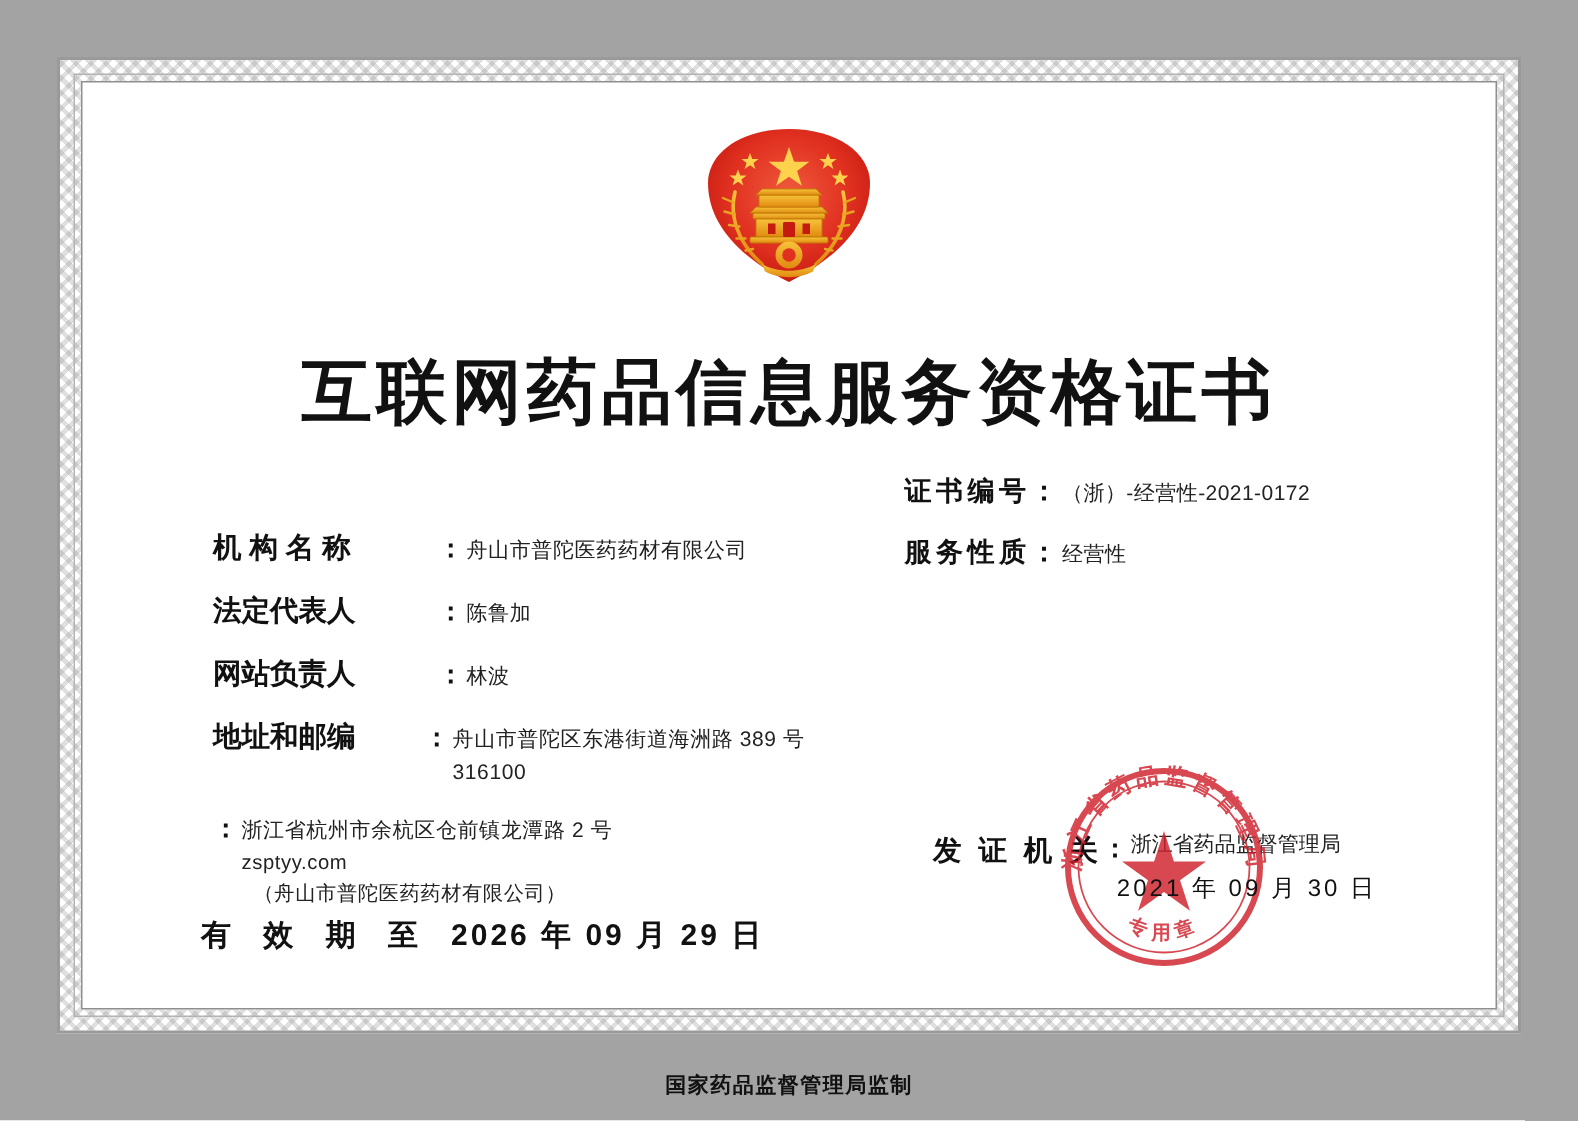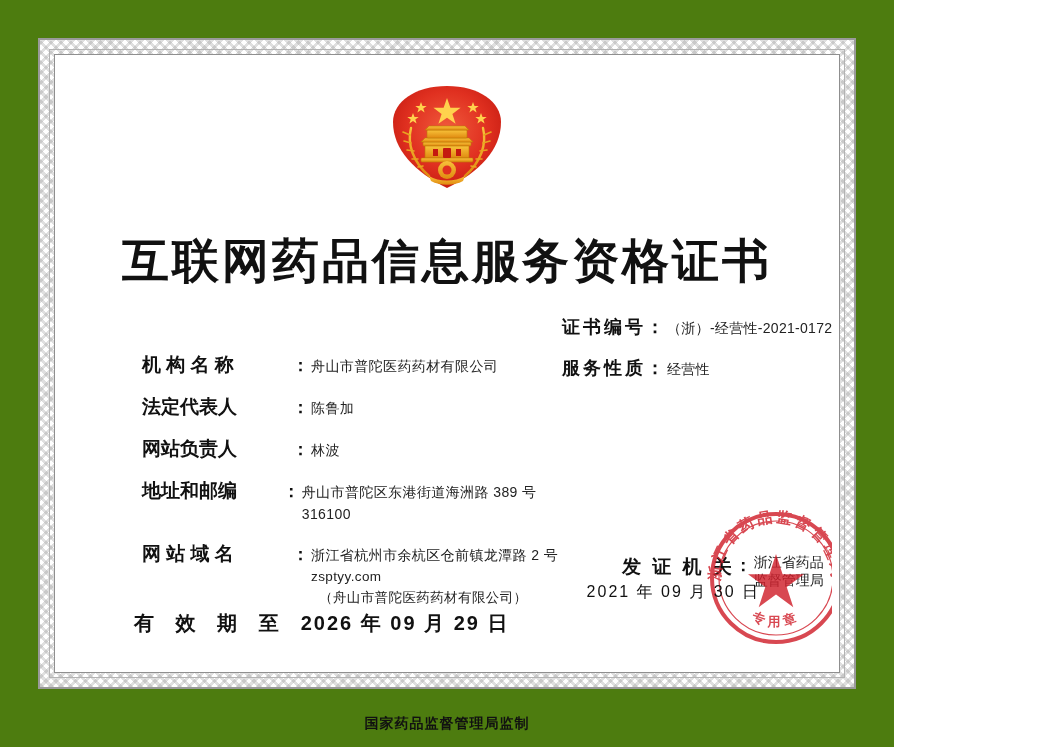--- a/index.html
+++ b/index.html
@@ -10,23 +10,23 @@
   body {
     width: 1052px;
     height: 747px;
     font-family: "Liberation Sans", sans-serif;
     color: #1a1a1a;
     overflow: hidden;
   }
 
   .certificate {
     position: relative;
-    width: 894px;
+    width: 1052px;
     height: 747px;
-    background: #4d7c0f;
+    background: #a3a3a3;
   }
 
   
   .frame-outer {
     position: absolute;
     left: 38px;
     top: 38px;
     right: 38px;
     bottom: 58px;
     border: 2px solid #9a9a9a;
@@ -98,20 +98,21 @@
     display: flex;
     align-items: baseline;
     margin-bottom: 17px;
   }
   .rt-label {
     font-size: 18px;
     font-weight: bold;
     color: #111;
     letter-spacing: 3px;
     white-space: nowrap;
+    margin-left: 41px;
   }
   .rt-colon {
     font-size: 18px;
     font-weight: bold;
     color: #111;
     margin-right: 3px;
   }
   .rt-value {
     font-size: 14px;
     color: #222;
@@ -338,21 +339,20 @@
         <span class="field-value">林波</span>
       </div>
 
       <div class="field-row">
         <span class="field-label">地址和邮编</span>
         <span class="field-colon">：</span>
         <span class="field-value">舟山市普陀区东港街道海洲路 389 号  316100</span>
       </div>
 
       <div class="field-row">
-        <span class="field-label">网 站 域 名</span>
         <span class="field-colon">：</span>
         <span class="field-value">
           <span>浙江省杭州市余杭区仓前镇龙潭路 2 号</span>
           <span class="sub">zsptyy.com</span>
           <span class="indent">（舟山市普陀医药药材有限公司）</span>
         </span>
       </div>
 
     </div>
 

